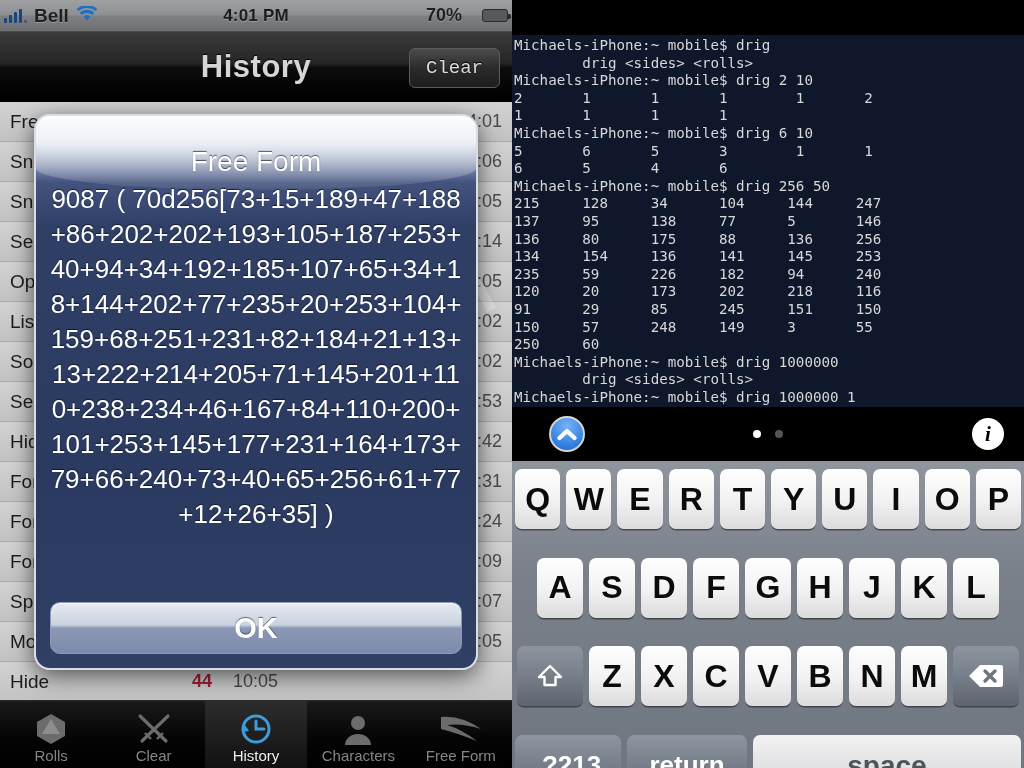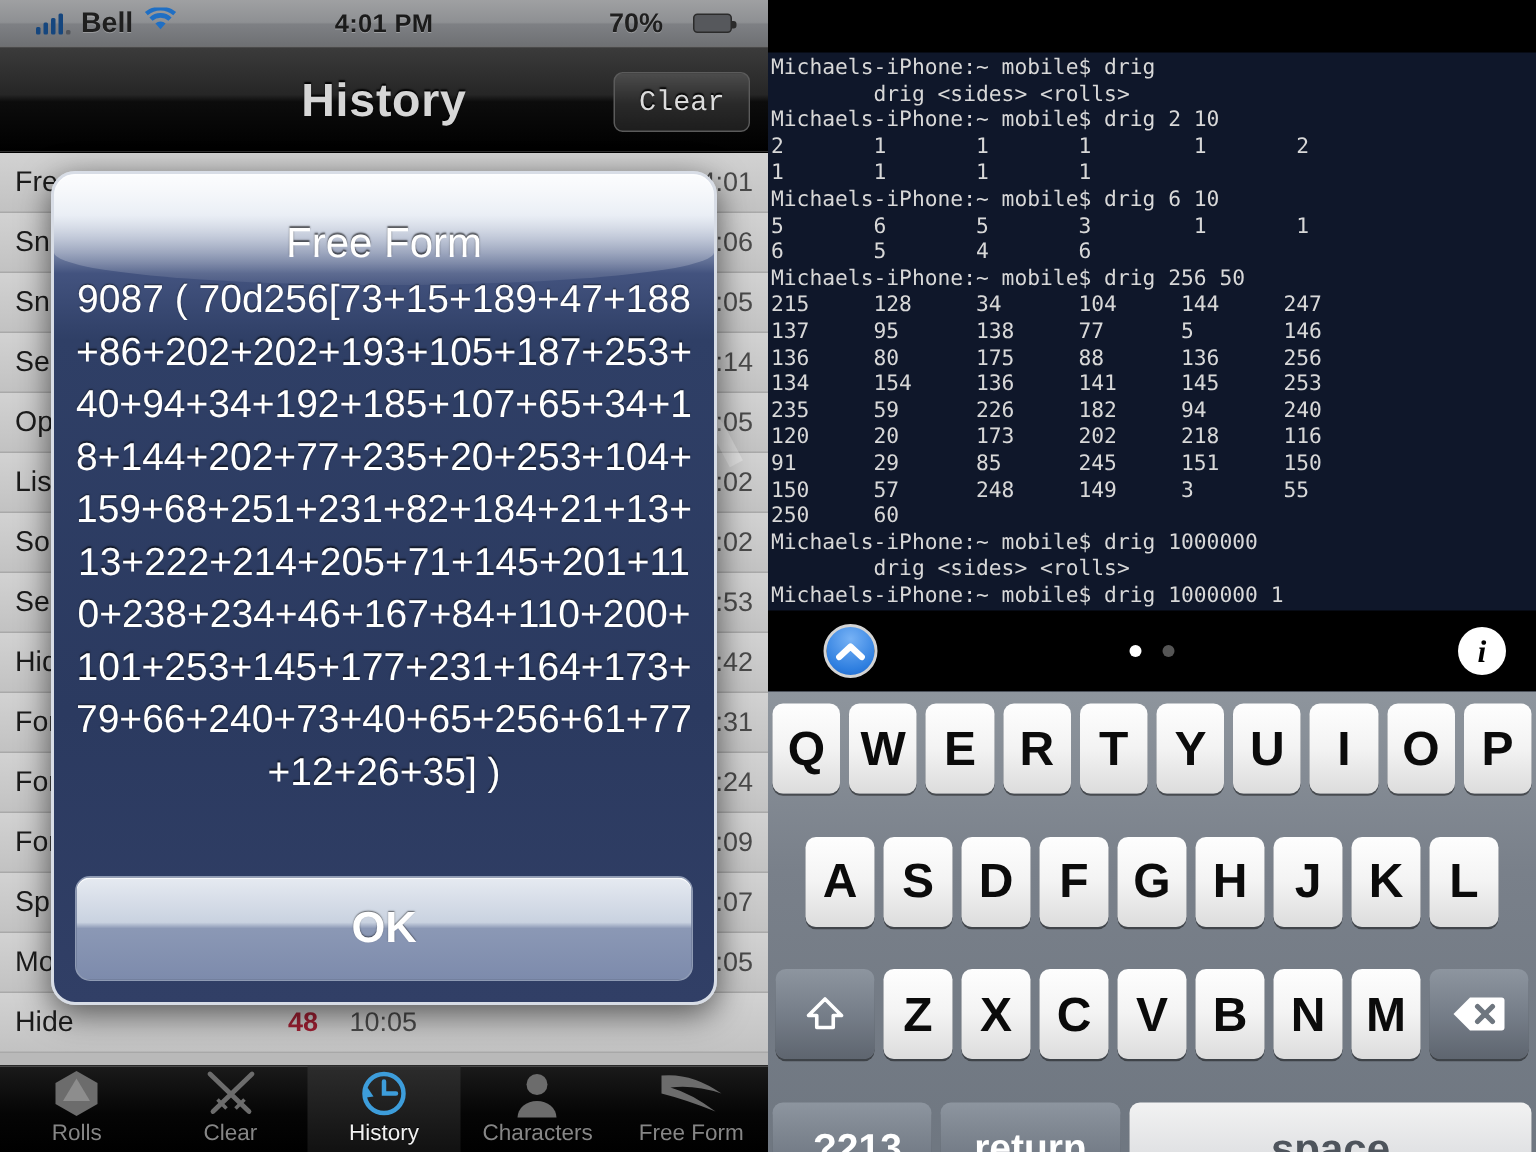--- a/index.html
+++ b/index.html
@@ -14,21 +14,21 @@
   
   #left-panel {
     position: absolute; left: 0; top: 0; width: 512px; height: 768px;
     background: #b9b9b9; overflow: hidden;
   }
 
   
   #status-bar {
     position: relative; height: 32px; width: 512px;
     background: linear-gradient(to bottom, #9fa0a2 0%, #8e9093 48%, #7e8084 52%, #6e7073 100%);
-    display: flex; align-items: center; padding: 0 24px;
+    display: flex; align-items: center; padding: 0 4px;
     border-bottom: 1px solid #4a4a4a;
   }
   .sb-left { display: flex; align-items: center; gap: 7px; }
   .sb-center {
     position: absolute; left: 0; right: 0; text-align: center;
     font-size: 17px; font-weight: bold; color: #1b1b1b;
     text-shadow: 0 1px 0 rgba(255,255,255,.28); letter-spacing: .2px;
   }
   .sb-right { margin-left: auto; display: flex; align-items: center; gap: 20px; z-index:2;}
   .carrier { font-size: 19px; font-weight: bold; color: #1f1f1f;
@@ -103,31 +103,31 @@
     border-radius: 14px 14px 60% 60% / 14px 14px 26px 26px;
     pointer-events: none;
   }
   #alert-title { position: relative; z-index: 2; text-align: center; margin-top: 24px;
                  font-size: 28px; color: #fff; text-shadow: 0 -1px 1px rgba(0,0,0,.6); }
   #alert-message { position: relative; z-index: 2; text-align: center; margin-top: 4px;
                    font-size: 26px; line-height: 35px; color: #fff;
                    text-shadow: 0 -1px 1px rgba(0,0,0,.6); word-break: break-all;
                    flex: 1; overflow: hidden; }
   #alert-ok-button {
-    position: relative; z-index: 2; margin: 6px 0 14px; height: 70px;
+    position: relative; z-index: 2; margin: 6px 0 14px; height: 52px;
     border-radius: 10px; border: 1px solid #8f9bb4;
     background: linear-gradient(to bottom, #e6eaf1 0%, #c9d2e0 44%, #8b98b5 50%, #7d8bac 100%);
     display: flex; align-items: center; justify-content: center;
     font-size: 29px; font-weight: bold; color: #fff;
     text-shadow: 0 -1px 1px rgba(0,0,0,.55);
     box-shadow: inset 0 1px 0 rgba(255,255,255,.8);
   }
 
   
-  #tab-bar { position: absolute; left: 0; bottom: 0; width: 512px; height: 58px;
+  #tab-bar { position: absolute; left: 0; bottom: 0; width: 512px; height: 68px;
              background: linear-gradient(to bottom, #1a1a1a, #050505 55%, #000);
              display: flex; z-index: 12; border-top: 1px solid #2a2a2a;}
   .tab { flex: 1; display: flex; flex-direction: column; align-items: center;
          justify-content: flex-end; padding-bottom: 4px; gap: 1px; }
   .tab.selected { background: linear-gradient(to bottom, #2c2c2c, #111); }
   .tab-label { font-size: 15px; color: #868686; text-shadow: 0 -1px 0 #000;}
   .tab.selected .tab-label { color: #f2f2f2; }
   .tab-icon { height: 34px; display: flex; align-items: center; justify-content: center; }
 
   
@@ -288,21 +288,21 @@
           <span class="r-time">10:07</span>
         </div>
         <div class="row">
           <span class="r-name">Move silently</span>
           <span class="r-val">25</span>
           <span class="r-formula">1d20[11] + 14</span>
           <span class="r-time">10:05</span>
         </div>
         <div class="row">
           <span class="r-name">Hide</span>
-          <span class="r-val">48</span>
+          <span class="r-val">44</span>
           <span class="r-time">10:05</span>
         </div>
       </div>
 
     <div class="watermark">iJailbreak.com</div>
 
     <div id="alert-dialog">
       <div id="alert-title">Free Form</div>
       <div id="alert-message">9087
 (

